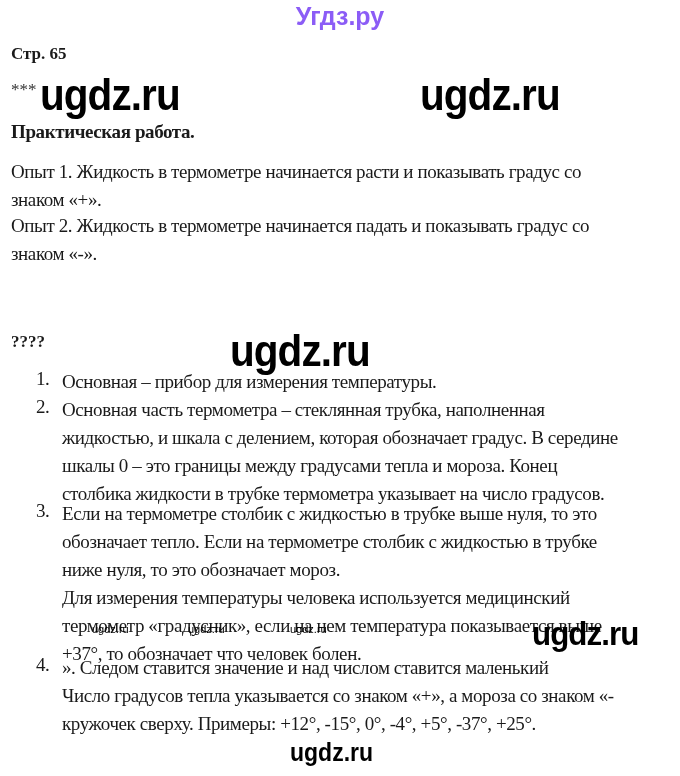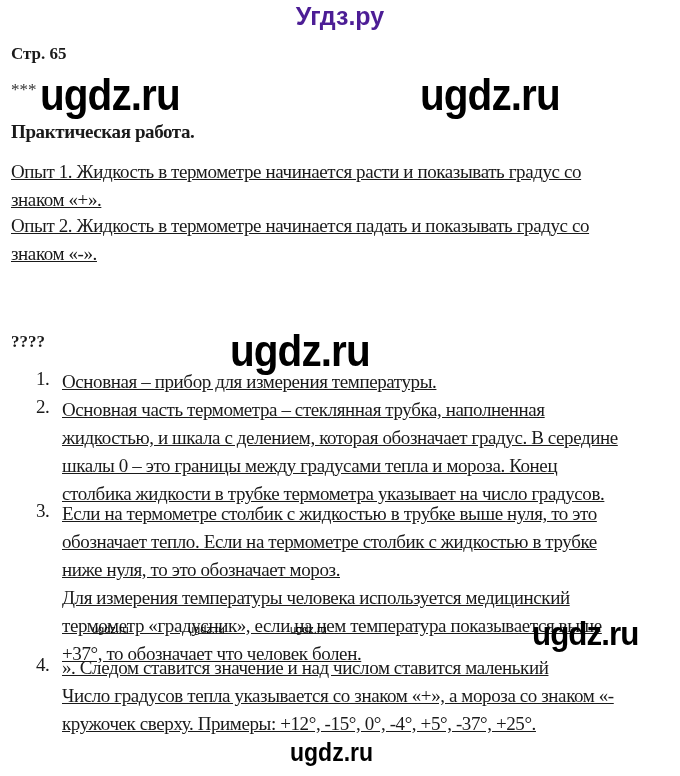--- a/index.html
+++ b/index.html
@@ -3,21 +3,21 @@
   <meta charset="utf-8">
   <style>
     html, body { margin: 0; padding: 0; background: #ffffff; }
     body {
       width: 680px; height: 776px; position: relative; overflow: hidden;
       font-family: "Liberation Serif", serif; color: #1a1a1a;
     }
     .site-header {
       position: absolute; top: 2px; left: 0; width: 680px; text-align: center;
       font-family: "Liberation Sans", sans-serif; font-weight: bold;
-      font-size: 25px; color: #4c1d95;
+      font-size: 25px; color: #8b5cf6;
     }
     .page-ref {
       position: absolute; top: 44px; left: 11px;
       font-weight: bold; font-size: 17px;
     }
     .stars {
       position: absolute; top: 80px; left: 11px; font-size: 17px; color: #333;
     }
     .wm-big {
       position: absolute; font-family: "Liberation Sans", sans-serif;
@@ -33,21 +33,21 @@
       font-size: 19px; line-height: 28px;
       letter-spacing: -0.4px;
     }
     .qmarks {
       position: absolute; top: 332px; left: 11px; font-weight: bold; font-size: 17px;
     }
     .list { position: absolute; left: 0; top: 368px; width: 680px; }
     .li { position: absolute; left: 0; width: 680px; font-size: 19px; letter-spacing: -0.4px; }
     .li .num { position: absolute; left: 36px; }
     .li .text { position: absolute; left: 62px; width: 610px; line-height: 28px; }
-    .line { white-space: nowrap; height: 28px; text-decoration: underline; }
+    .line { white-space: nowrap; height: 28px; }
   </style>
 </head>
 <body>
 
 <div class="site-header">Угдз.ру</div>
 
 <div class="page-ref">Стр. 65</div>
 
 <div class="stars">***</div>
 

